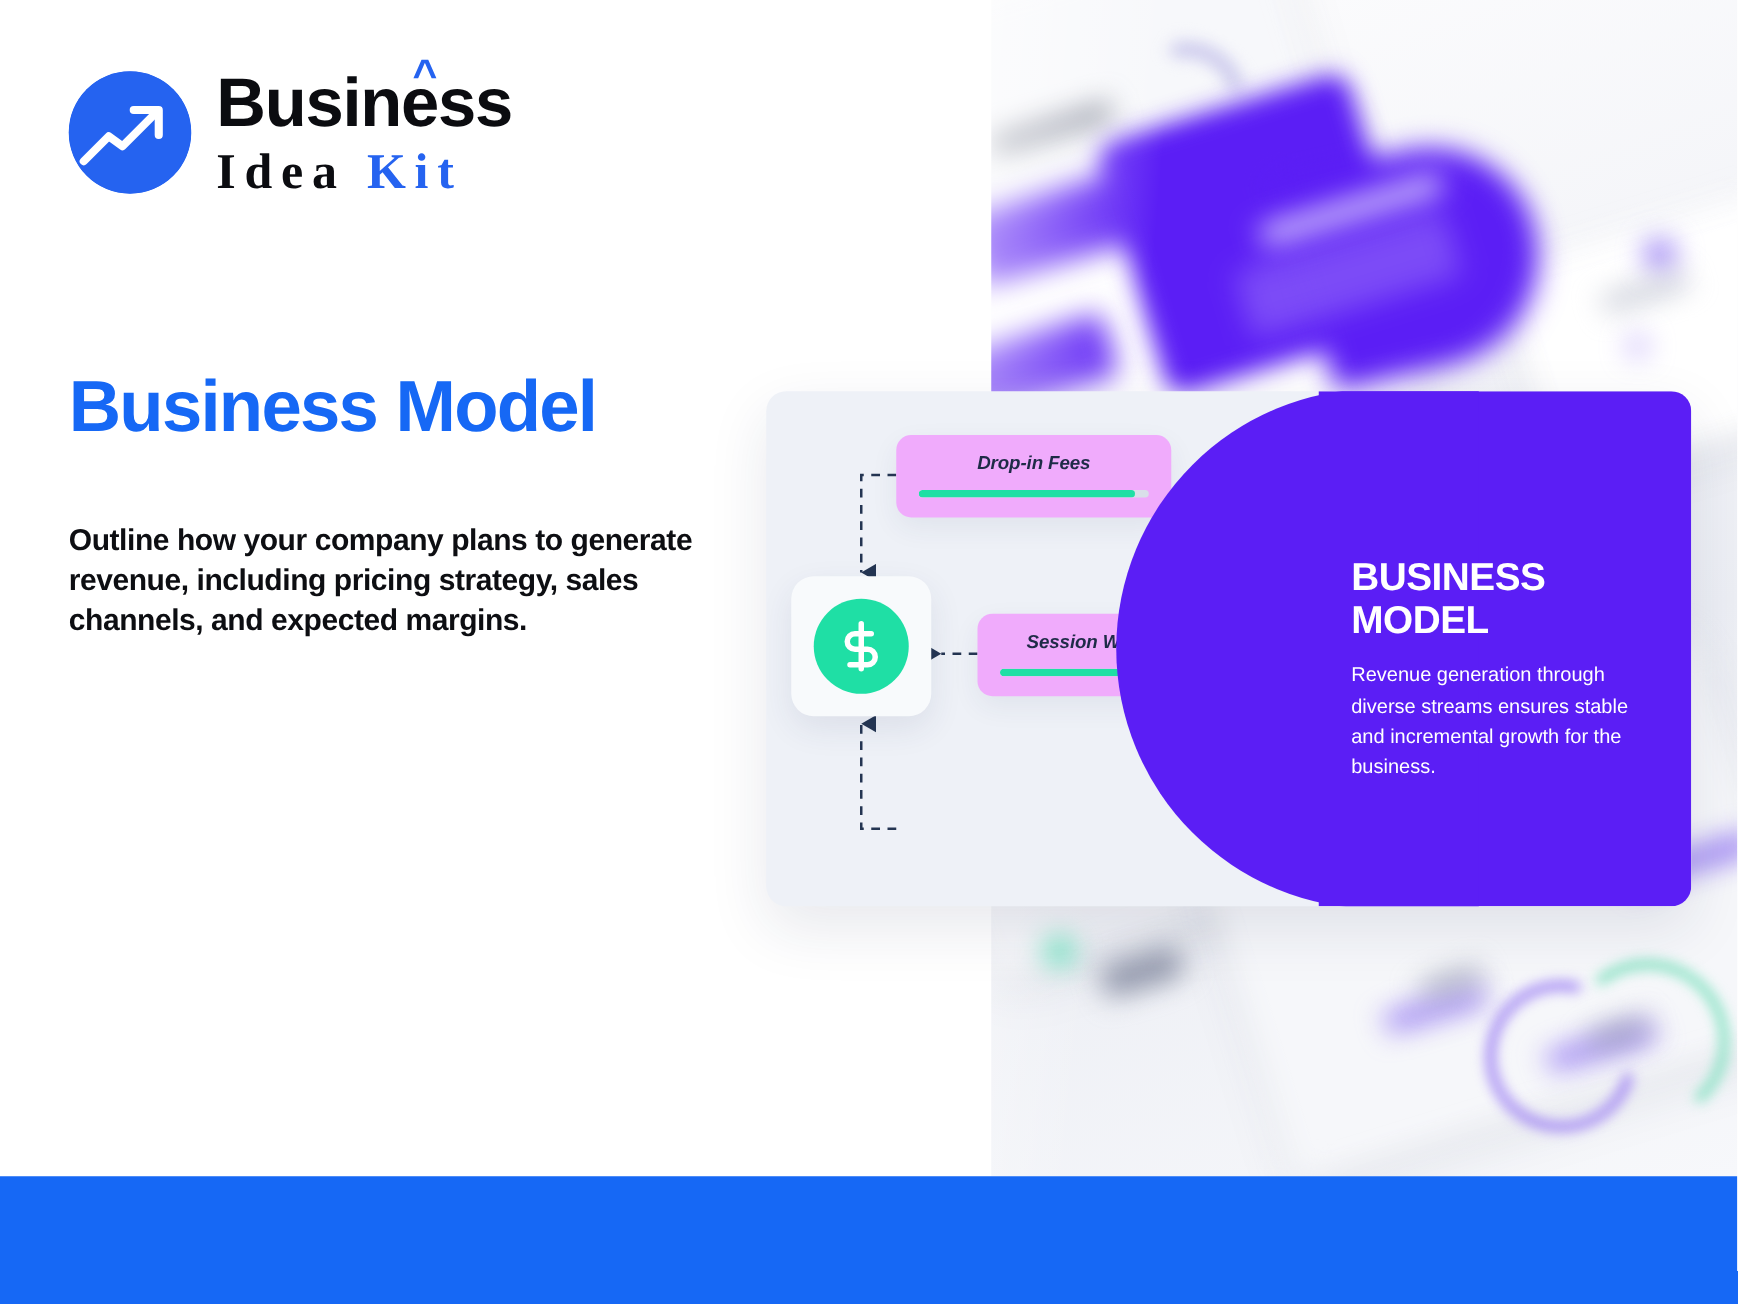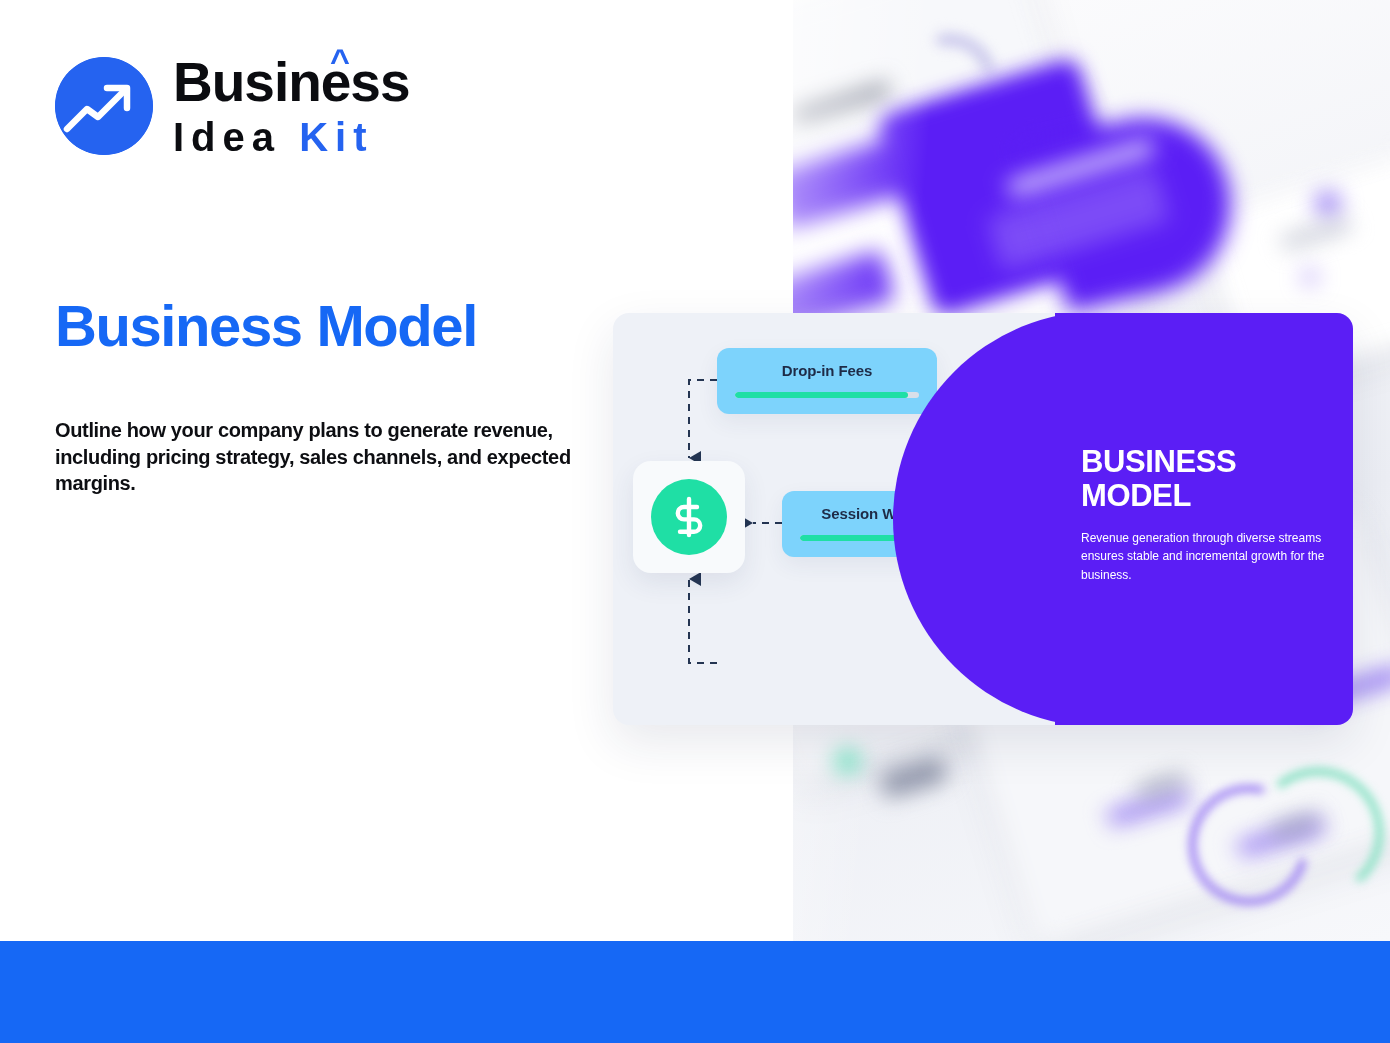--- a/index.html
+++ b/index.html
@@ -227,21 +227,21 @@
     color: #2563f0;
     font-size: 34px;
     font-weight: 700;
     line-height: 1;
   }
   .logo-bottom {
     margin-top: 7px;
     font-size: 40px;
     font-weight: 700;
     letter-spacing: 7px;
-    font-family: Liberation Sans, sans-serif;
+    font-family: Liberation Serif, serif;
     color: #0b0c10;
   }
   .logo-bottom .kit { color: #2563f0; }
 
   
   .headline {
     position: absolute;
     left: 55px; top: 296px;
     font-size: 58px;
     font-weight: 700;
@@ -250,21 +250,21 @@
     z-index: 6;
     line-height: 1.05;
   }
   .body-copy {
     position: absolute;
     left: 55px; top: 417px;
     width: 530px;
     z-index: 6;
   }
   .body-copy p {
-    font-size: 20px;
+    font-size: 24px;
     font-weight: 700;
     color: #0d0e12;
     line-height: 1.33;
     letter-spacing: -0.35px;
   }
   .body-copy p + p { margin-top: 34px; }
 
   
   .visual-card {
     position: absolute;
@@ -299,21 +299,21 @@
   .purple-title {
     font-size: 31px;
     font-weight: 700;
     color: #ffffff;
     line-height: 1.1;
     letter-spacing: -0.4px;
     white-space: pre-line;
   }
   .purple-desc {
     margin-top: 16px;
-    font-size: 12px;
+    font-size: 16px;
     font-weight: 400;
     color: #ffffff;
     line-height: 1.52;
   }
 
   
   .diagram { position: absolute; left: 0; top: 0; width: 740px; height: 412px; }
 
   .hub {
     position: absolute;
@@ -327,27 +327,28 @@
   .hub-circle {
     width: 76px; height: 76px;
     border-radius: 50%;
     background: #1FDFA5;
     display: flex; align-items: center; justify-content: center;
   }
   .hub-circle svg { display: block; }
 
   .node {
     position: absolute;
-    background: #7dd3fc;
+    background: #f0abfc;
     border-radius: 12px;
     box-shadow: 0 8px 22px rgba(40,55,95,0.07);
     padding: 14px 18px 16px;
     display: flex;
     flex-direction: column;
     align-items: center;
+    font-style: italic;
   }
   .node-label {
     font-size: 15px;
     font-weight: 700;
     color: #1e2b47;
     letter-spacing: -0.1px;
     white-space: nowrap;
   }
   .node-bar {
     margin-top: 13px;

